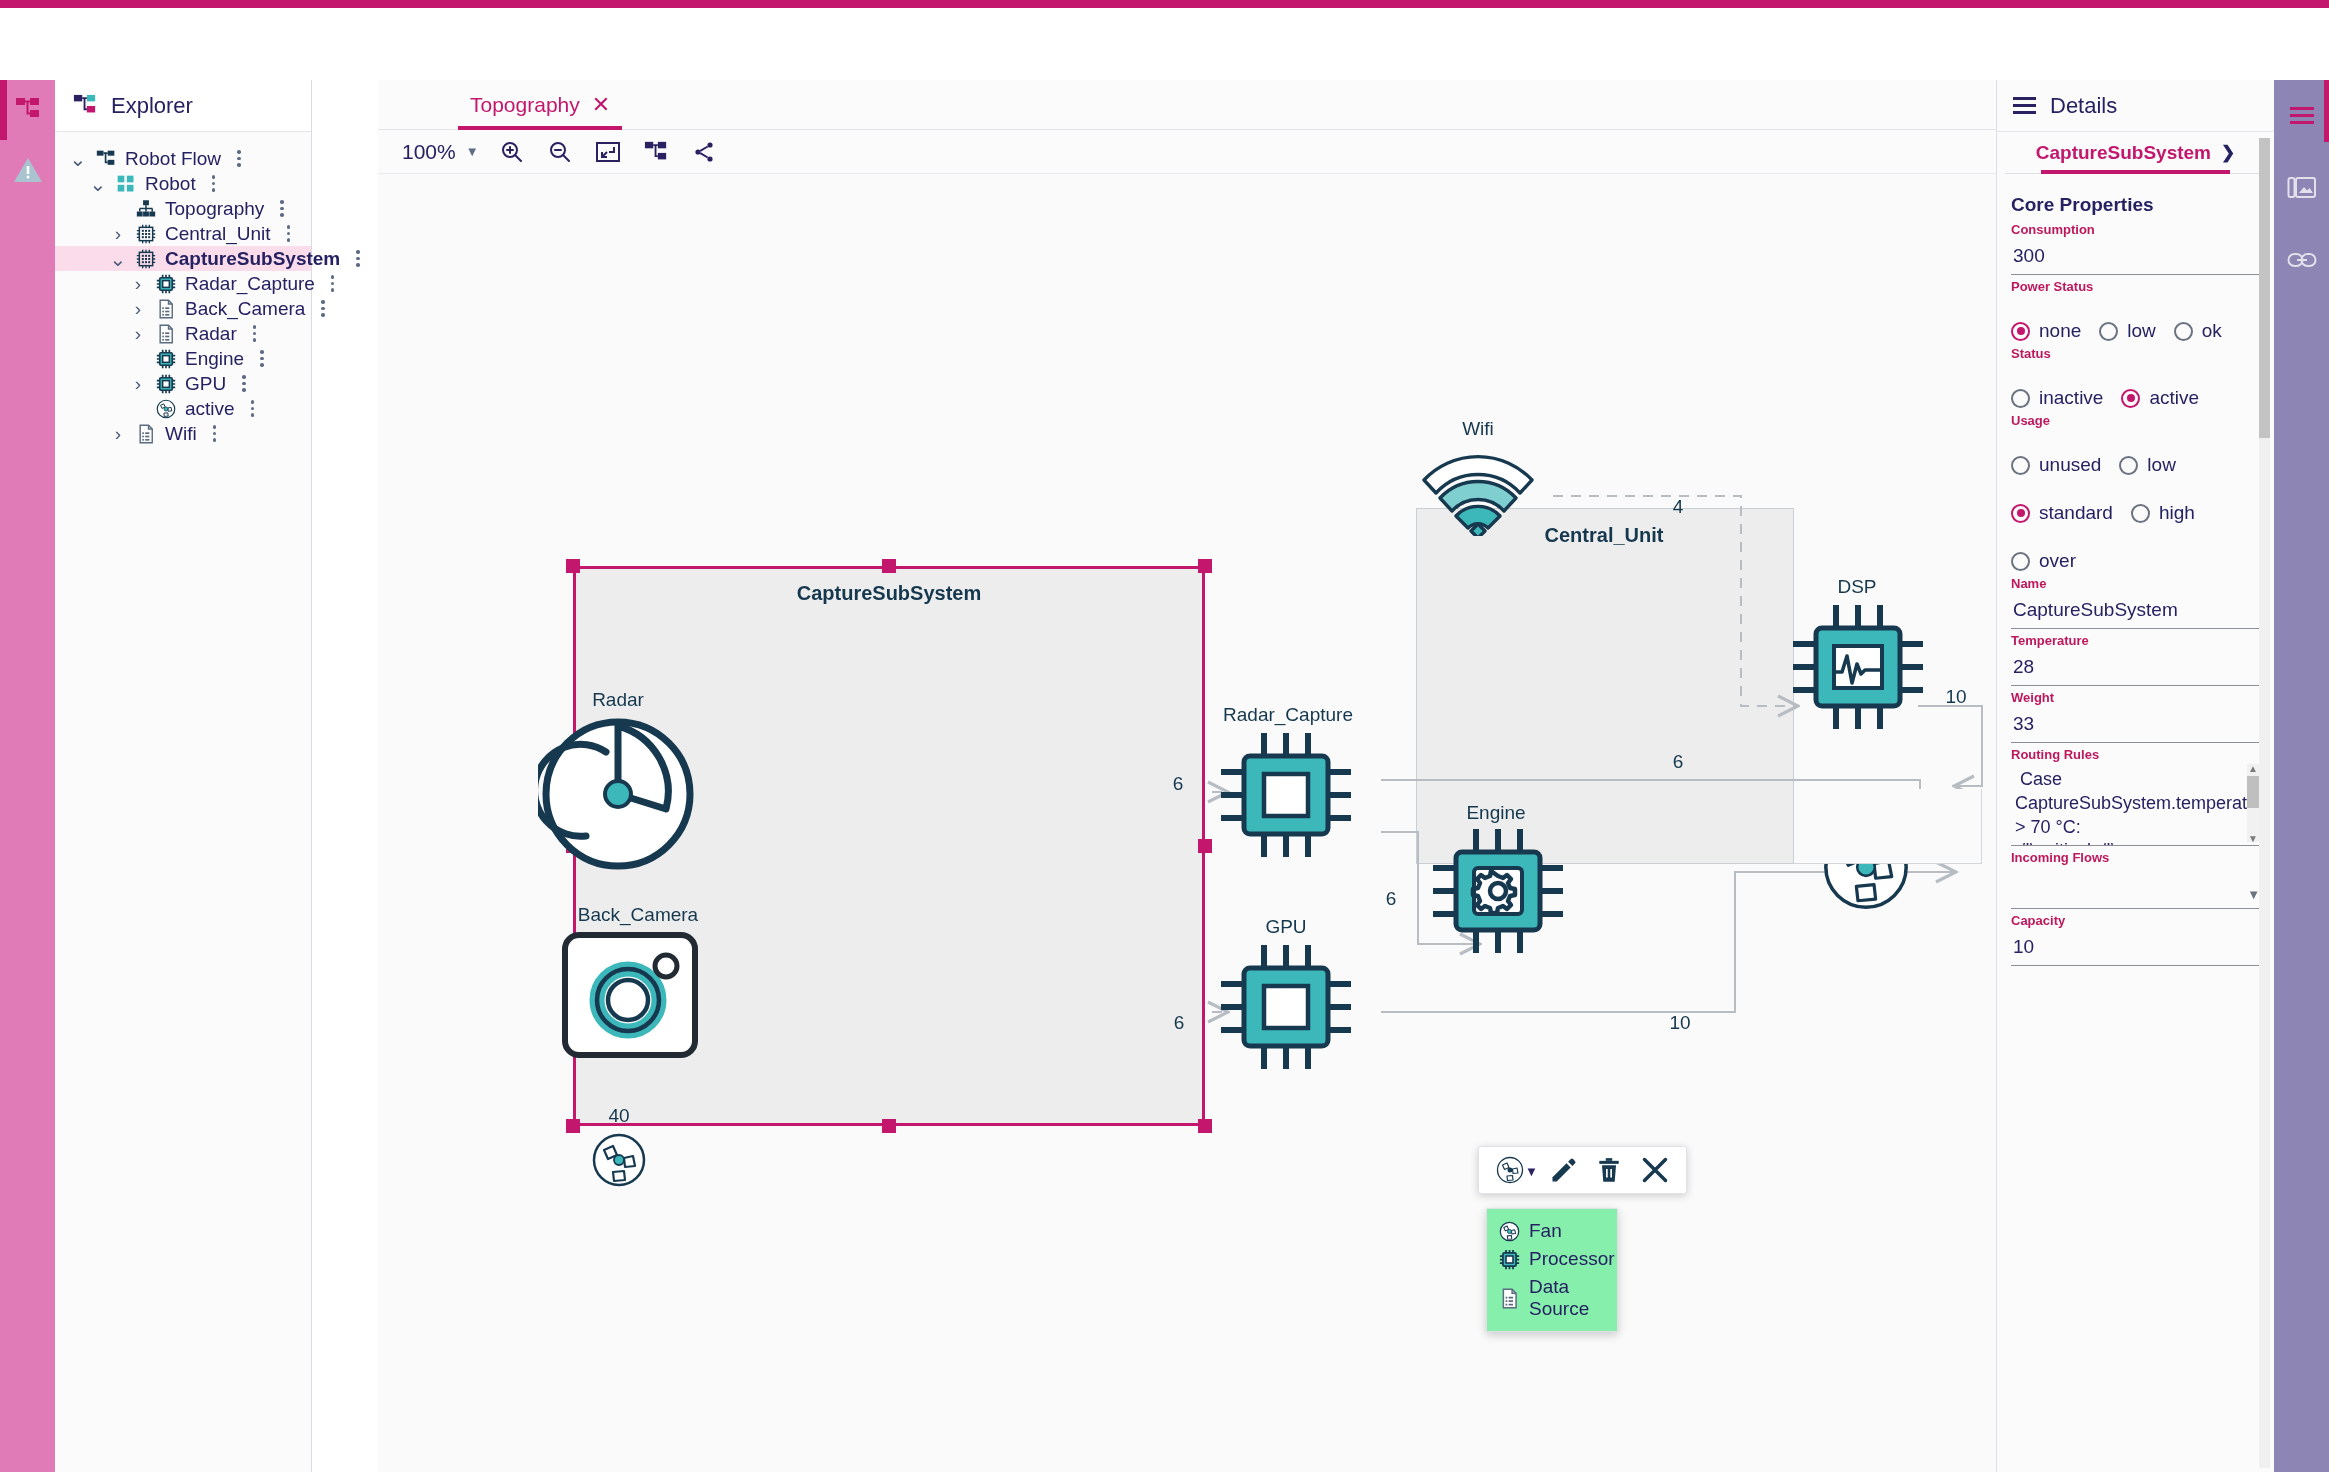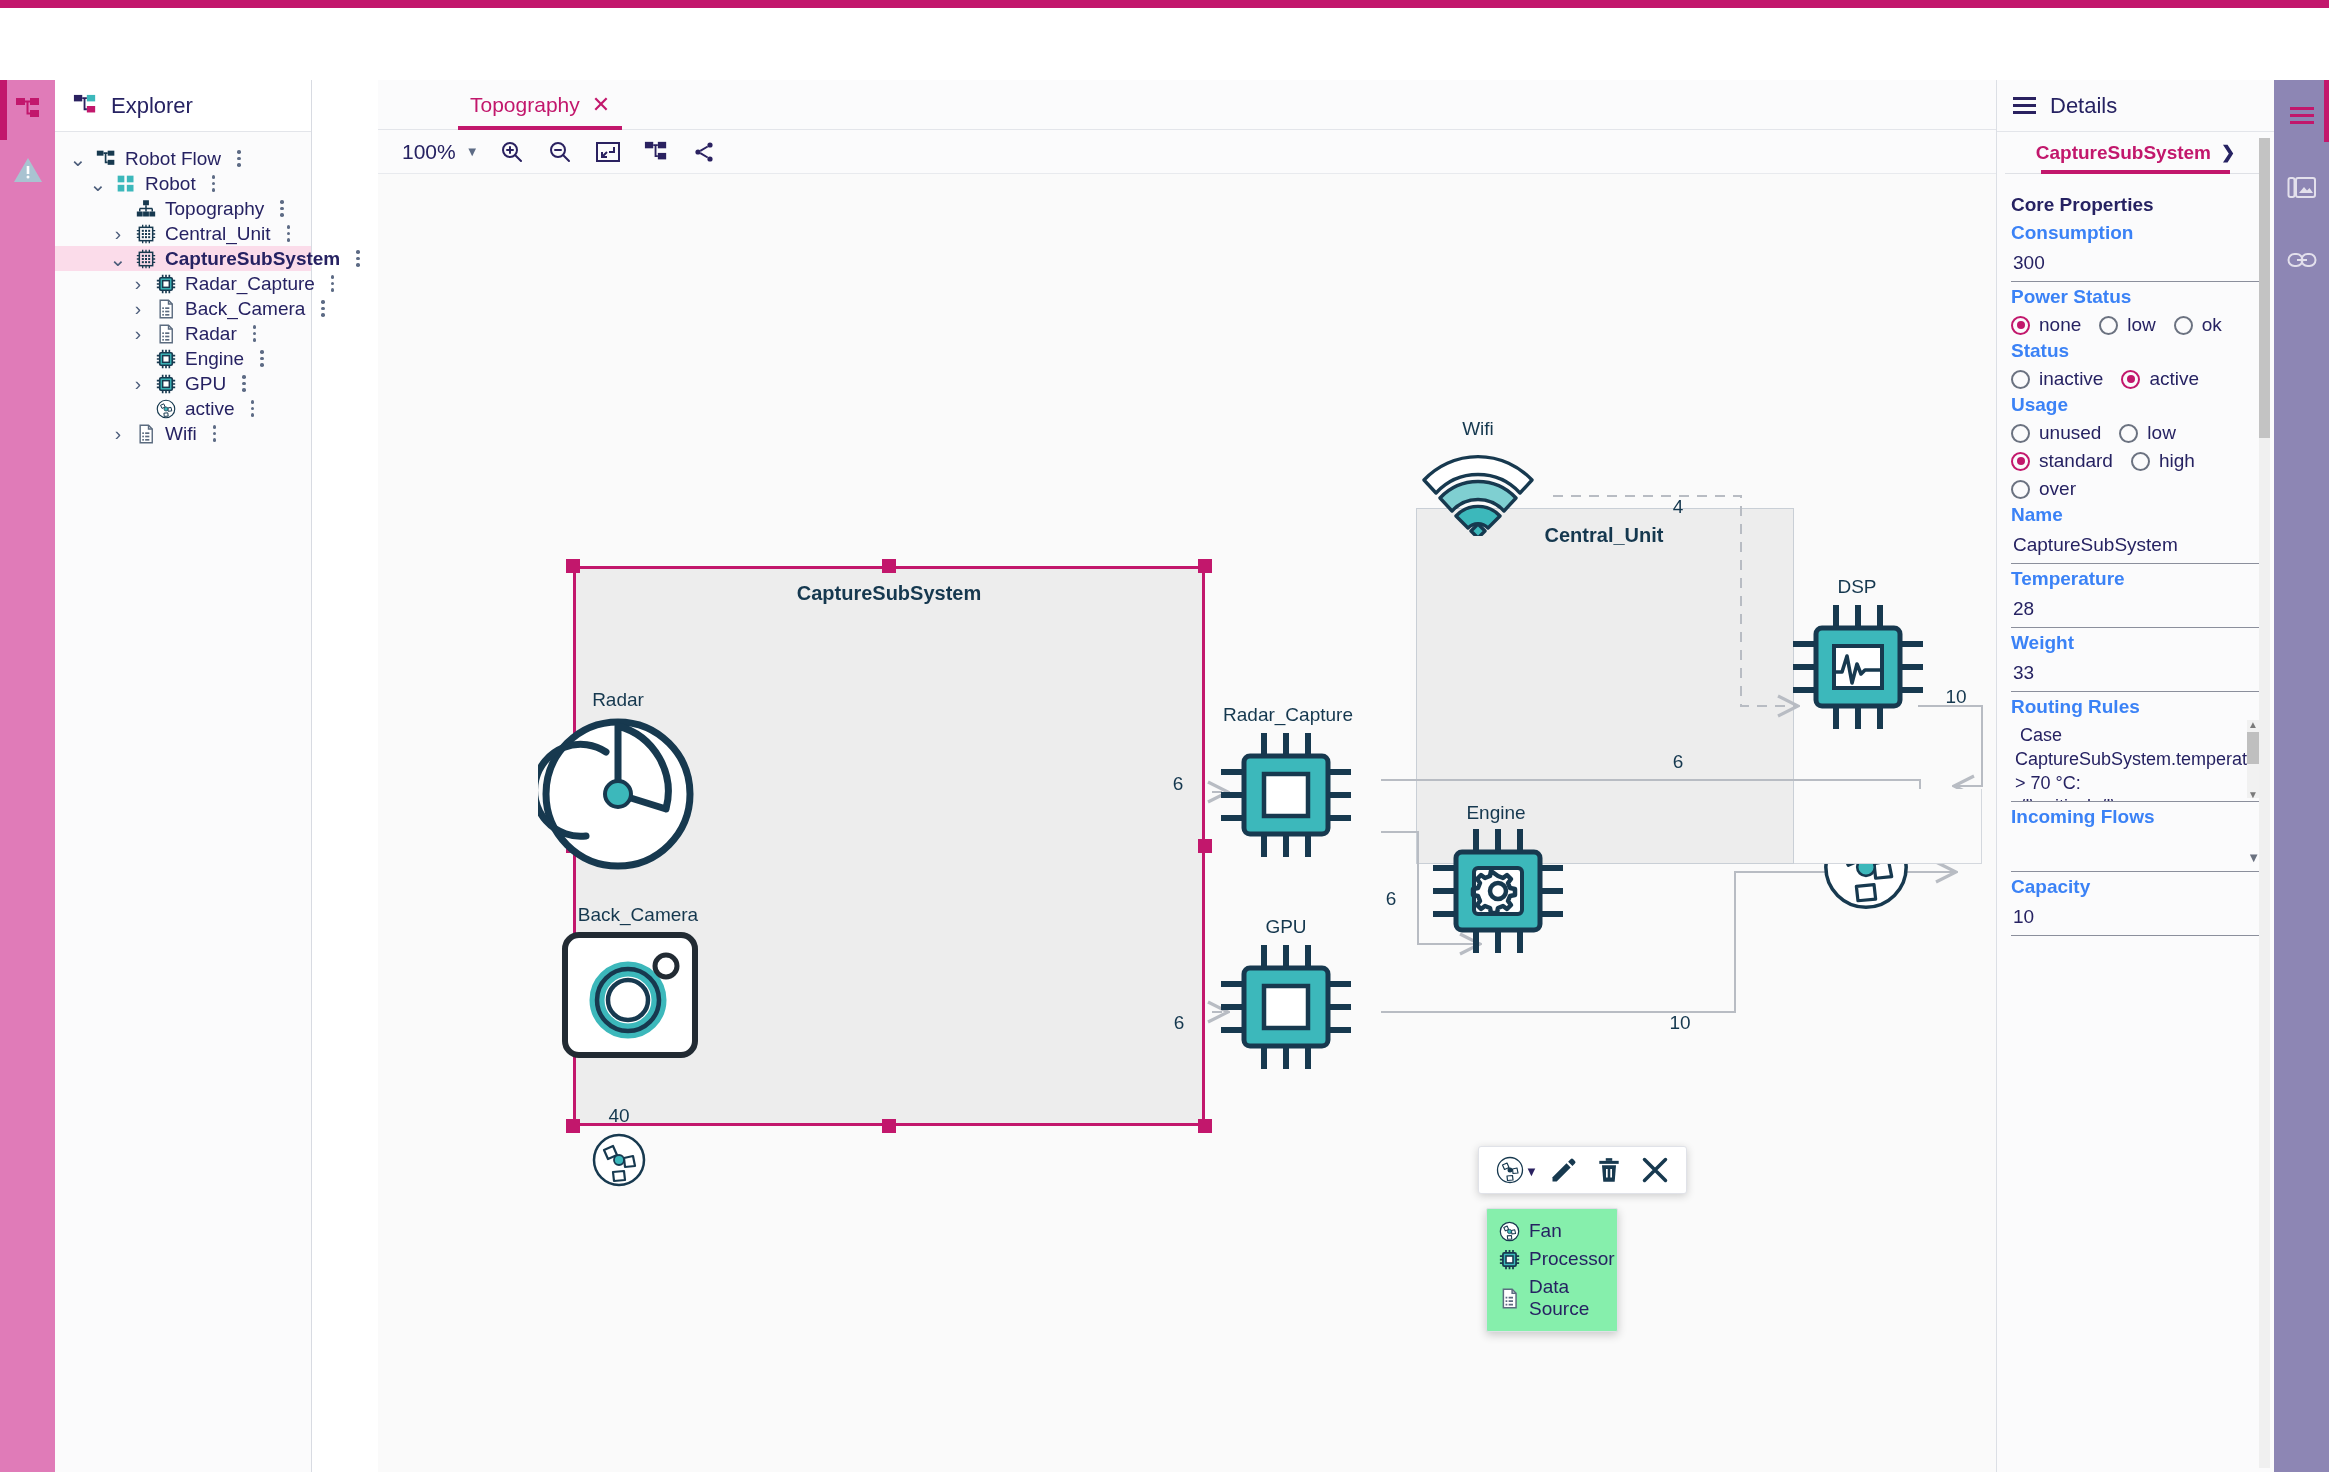--- a/index.html
+++ b/index.html
@@ -115,25 +115,25 @@
   .burger i { display:block; width:23px; height:3px; background:#2A2160; }
   .det-tab {
     position:relative; height:42px; display:flex; align-items:center; justify-content:center; gap:10px;
     border-bottom:1px solid #dfe1e6; margin:0 8px;
   }
   .det-tab-label { color:#C2176C; font-size:19px; font-weight:bold; }
   .det-tab-underline { position:absolute; left:36px; right:36px; bottom:-1px; height:4px; background:#C2176C; }
   .det-next { color:#262262; font-size:17px; font-weight:bold; cursor:pointer; }
   .det-body { padding:10px 14px 0 14px; height:1297px; overflow:hidden; position:relative; }
   .section-title { font-size:19px; font-weight:bold; color:#262262; margin:10px 0 6px; }
-  .field-label { font-size:19px; font-weight:bold; color:#3b82f6; margin-top:4px; }
+  .field-label { font-size:13px; font-weight:bold; color:#be185d; margin-top:4px; }
   .field-value {
     font-size:19px; color:#262262; padding:8px 2px 7px; border-bottom:1px solid #8b8f9c;
   }
-  .radio-row { display:flex; align-items:center; gap:8px; margin-top:6px; flex-wrap:wrap; }
+  .radio-row { display:flex; align-items:center; gap:8px; margin-top:26px; flex-wrap:wrap; }
   .radio { display:flex; align-items:center; gap:9px; cursor:pointer; margin-right:10px; }
   .rc { width:19px; height:19px; border-radius:50%; border:2.5px solid #6b7280; position:relative; flex:0 0 19px; }
   .rc.on { border-color:#C2176C; }
   .rc.on::after { content:""; position:absolute; left:3.5px; top:3.5px; width:8px; height:8px; border-radius:50%; background:#C2176C; }
   .radio-label { font-size:19px; color:#262262; }
   .textarea-box {
     position:relative; border-bottom:1px solid #8b8f9c; padding:6px 18px 4px 4px;
     font-size:18px; color:#262262; line-height:1.32; height:84px; overflow:hidden;
   }
   .ta-scroll { position:absolute; right:0; top:2px; width:13px; height:78px; background:#f1f1f1; }

